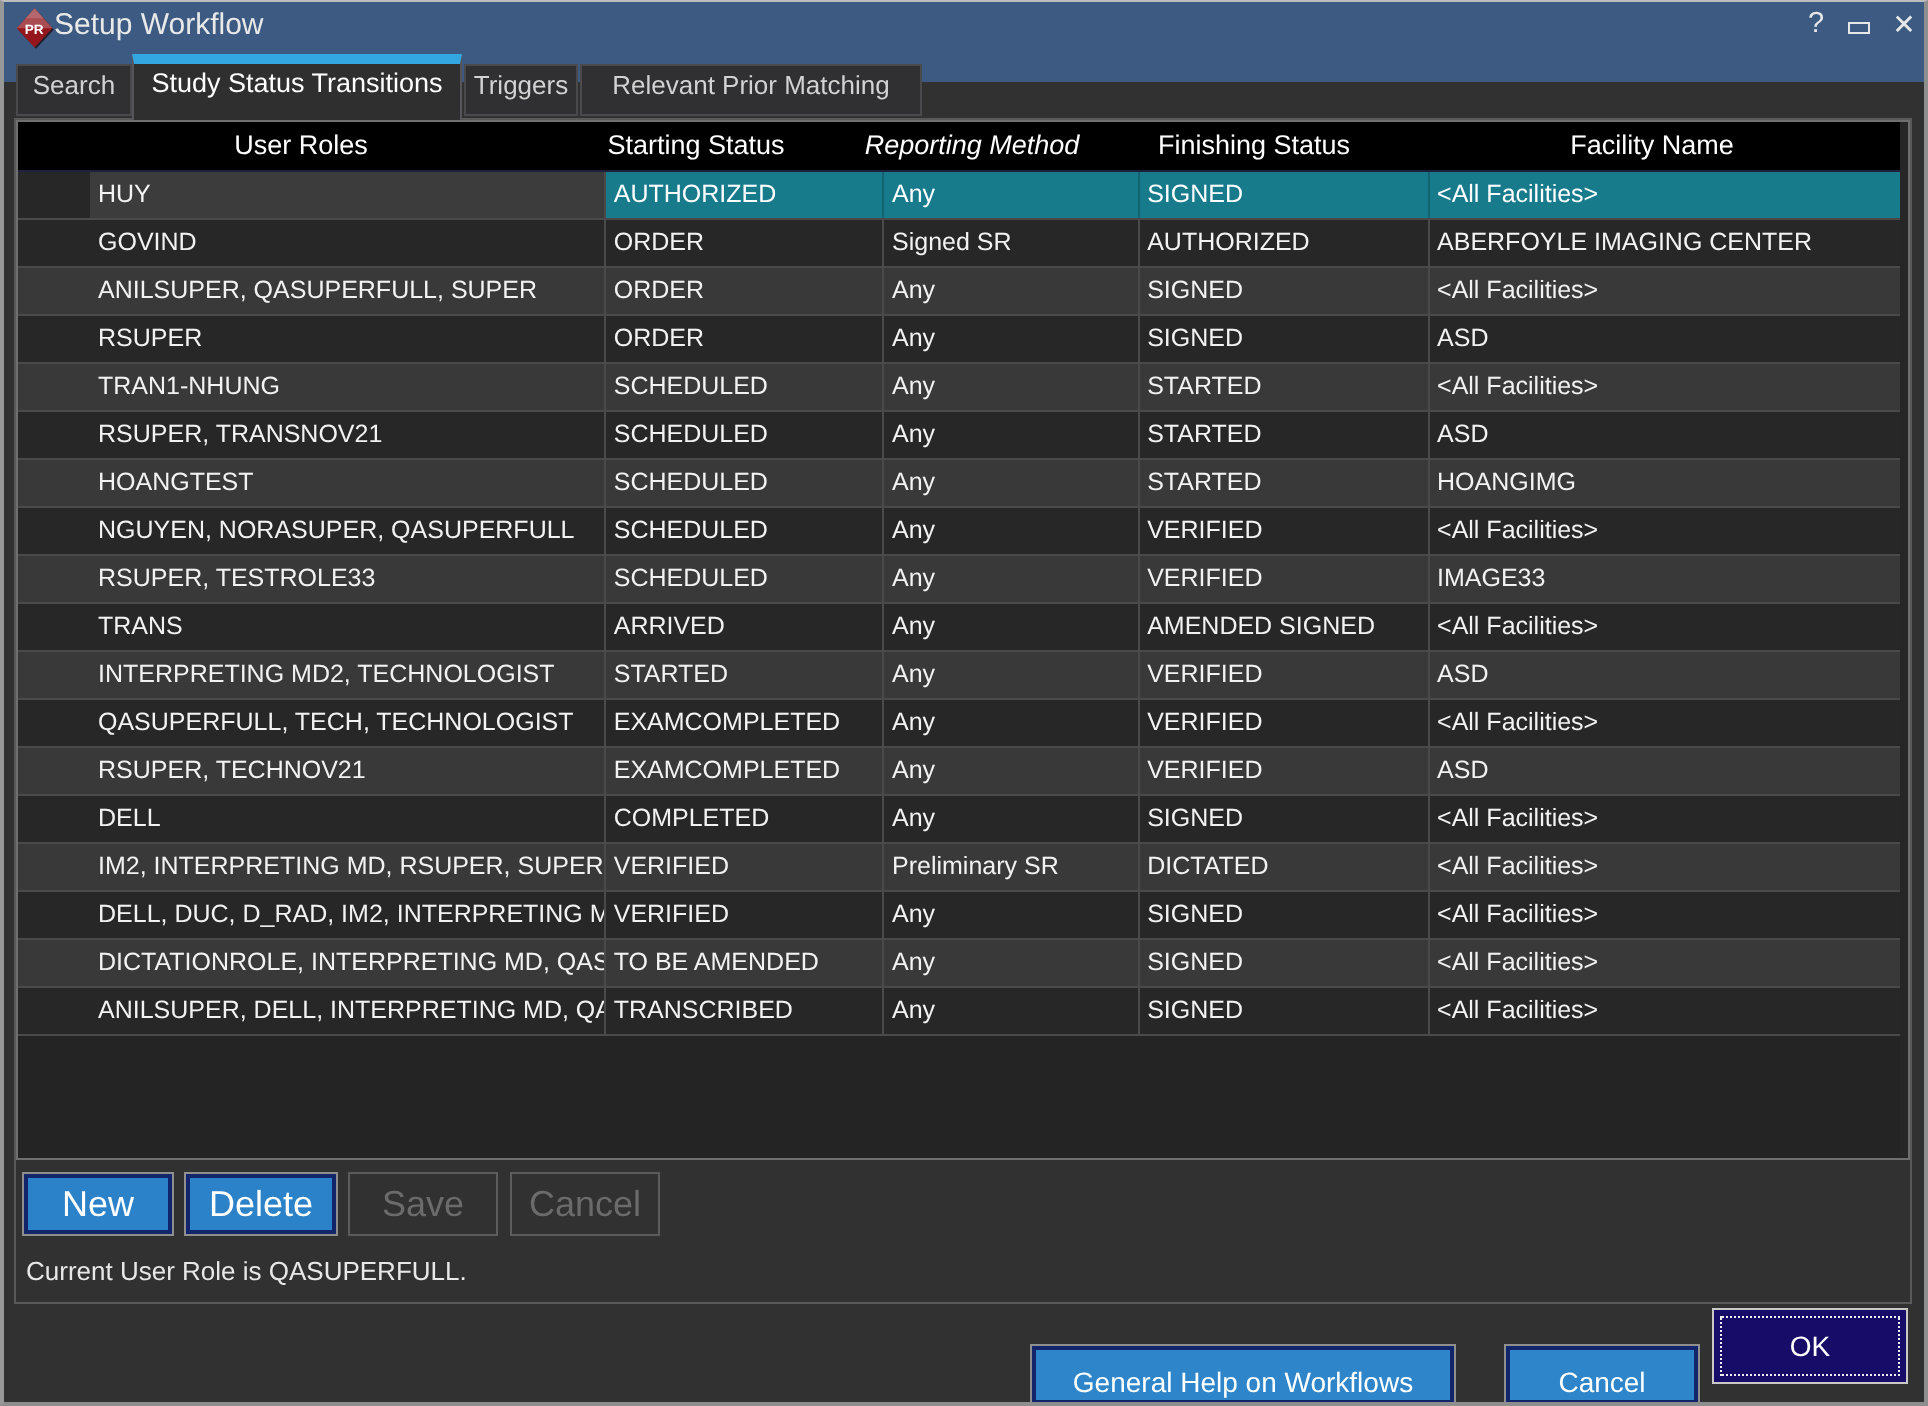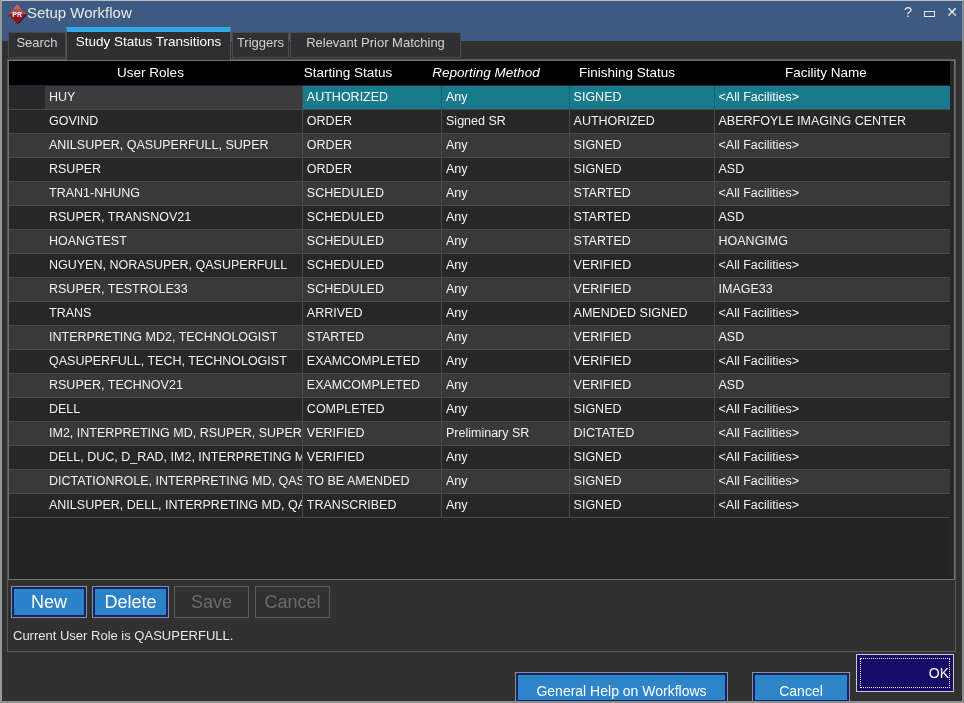--- a/index.html
+++ b/index.html
@@ -41,21 +41,21 @@
 .btn.dis .inner { border:none; background:transparent; line-height:30px; }
 .statustext { position:absolute; left:13px; top:628px; font-size:13px; color:#e8e8e8; z-index:4; }
 .bigbtn { position:absolute; top:672px; height:31px; background:#2e85c9;
   border:1px solid #8f8f8f; color:#fff; font-size:14px; text-align:center; z-index:4; }
 .bigbtn .inner { position:absolute; left:0; top:0; right:0; bottom:0;
   border:2px solid #12246a; line-height:32px; }
 .okbtn { position:absolute; top:654px; left:856px; width:98px; height:38px;
   background:#170d68; border:1px solid #c9c9c9; color:#fff; font-size:14px;
   text-align:center; z-index:4; }
 .okbtn .focus { position:absolute; left:3px; top:3px; right:3px; bottom:3px;
-  border:1px dotted #eeeeee; line-height:28px;text-align:right; }
+  border:1px dotted #eeeeee; line-height:28px; }
 </style></head>
 <body>
 <div class="titlebar">
   <svg class="ticon" viewBox="0 0 21 22">
     <polygon points="11.0,2.0 19.9,11.9 11.0,21.4 2.1,11.9" fill="#1a0c0d" opacity="0.75"></polygon>
     <polygon points="10.3,1.2 19.2,11.1 10.3,20.8 1.4,11.1" fill="#96161d"></polygon>
     <polygon points="10.3,1.2 19.2,11.1 1.4,11.1" fill="#aa4d52"></polygon>
     <polygon points="10.3,1.2 14.7,6.1 5.9,6.1" fill="#b86f72" opacity="0.8"></polygon>
     <text x="10.1" y="14.2" font-size="6.8" font-weight="bold" fill="#ffffff" text-anchor="middle" font-family="Liberation Sans">PR</text>
   </svg>

